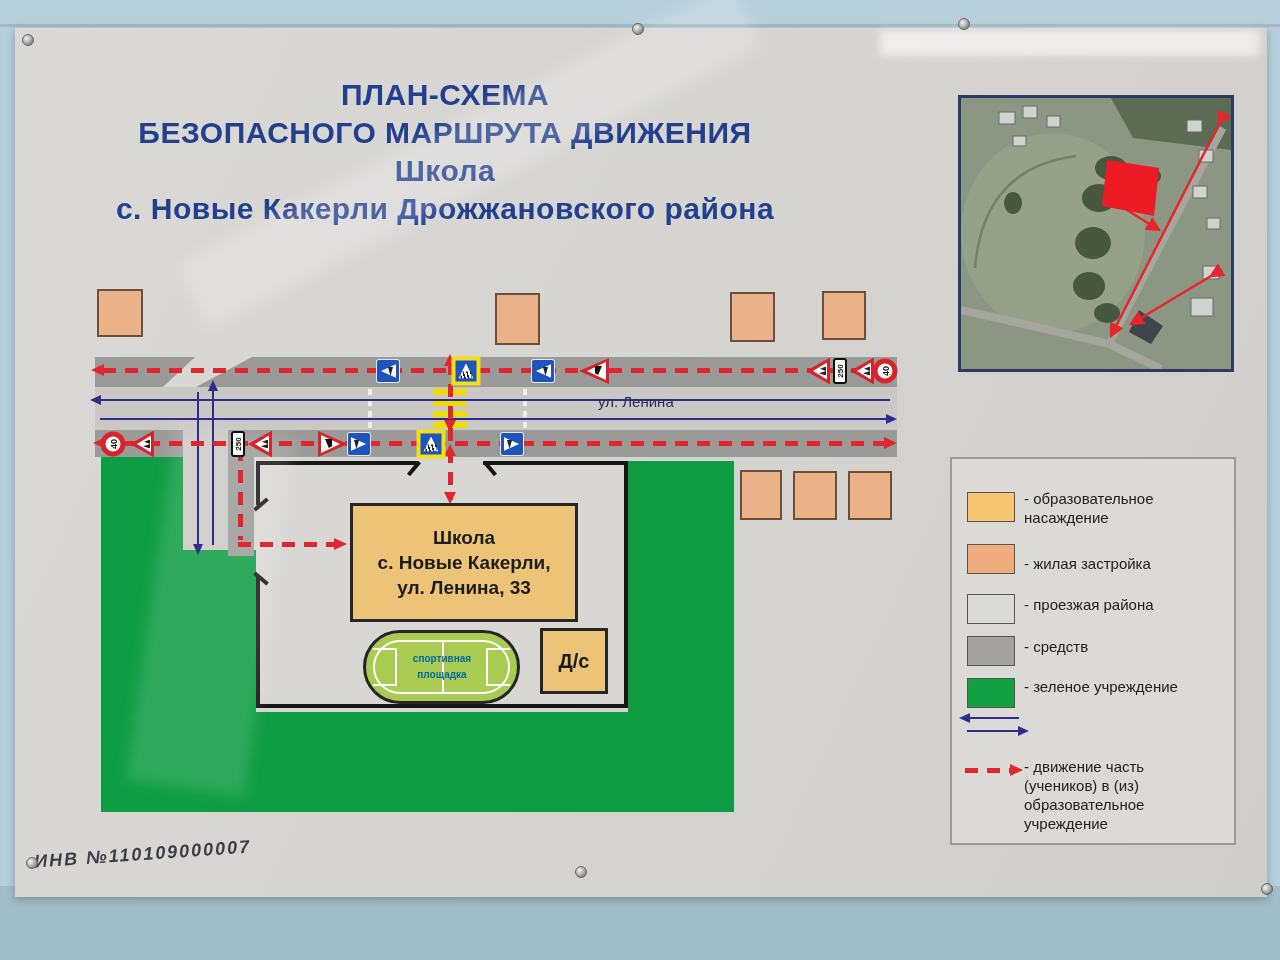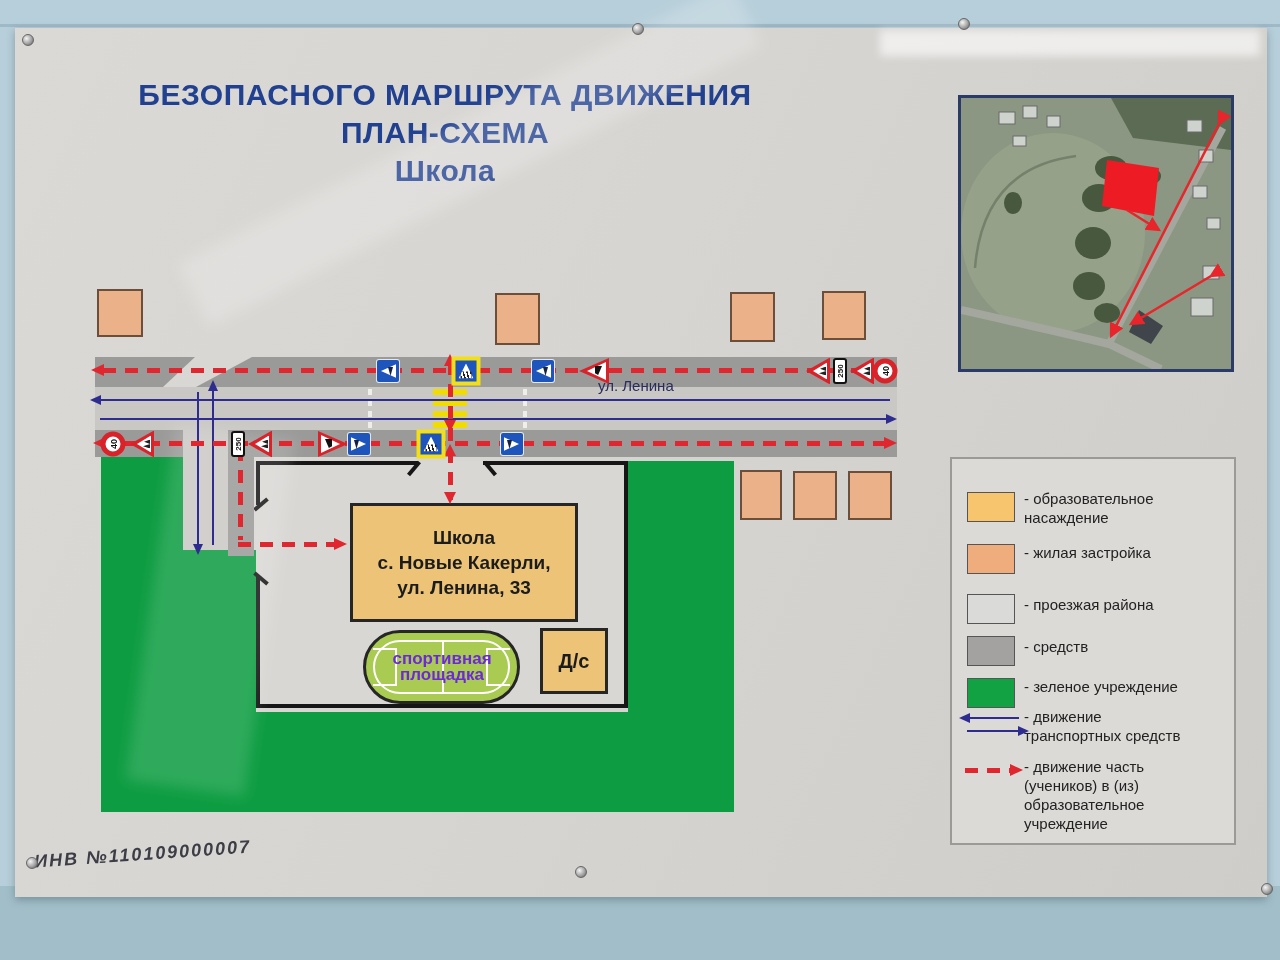--- a/index.html
+++ b/index.html
@@ -51,21 +51,21 @@
           font-weight:bold;font-size:19px;line-height:25px;color:#1c1c1c;white-space:pre-line}
   .kg{background:var(--schoolFill,#ecc377);border:3px solid #262626;box-sizing:border-box;
       display:flex;align-items:center;justify-content:center;font-weight:bold;font-size:20px;color:#1c1c1c}
   .field{background:var(--fieldFill,#a9cb52);border:3px solid #262626;border-radius:38px;box-sizing:border-box}
   .field::before{content:"";position:absolute;inset:7px;border:2px solid #fff;border-radius:30px}
   .field::after{content:"";position:absolute;left:50%;top:7px;bottom:7px;width:2px;background:#fff}
   .goal{position:absolute;top:50%;width:22px;height:34px;border:2px solid #fff;transform:translateY(-50%)}
   .goal.gl{left:7px;border-left:none}
   .goal.gr{right:7px;border-right:none}
   .field-label{display:flex;align-items:center;justify-content:center;text-align:center;
-               font-weight:bold;font-size:17px;line-height:16px;color:#6d28d9;white-space:pre-line}
+               font-weight:bold;font-size:10px;line-height:16px;color:#0369a1;white-space:pre-line}
   
   .sign{position:absolute;z-index:30}
   .s40{width:25px;height:25px;border-radius:50%;background:#fff;border:5px solid #d8232a;box-sizing:border-box;
        display:flex;align-items:center;justify-content:center;font-weight:bold;font-size:9px;color:#111}
   .plate250{width:26px;height:14px;background:#fff;border:2px solid #111;border-radius:3px;box-sizing:border-box;
             display:flex;align-items:center;justify-content:center;font-weight:bold;font-size:8px;color:#111}
   .deti{width:27px;height:24px;background:#d8232a;clip-path:polygon(50% 0,100% 100%,0 100%)}
   .deti::before{content:"";position:absolute;left:5px;right:5px;top:7px;bottom:3px;background:#fff;clip-path:polygon(50% 0,100% 100%,0 100%)}
   .deti::after{content:"";position:absolute;left:9px;top:13px;width:9px;height:7px;background:#222;
                clip-path:polygon(0 100%,25% 0,50% 100%,75% 15%,100% 100%)}
@@ -100,23 +100,24 @@
 <body>
 
 <div class="stage">
 
   <div class="abs wall-seam"></div>
   <div class="abs wall-bottom"></div>
 
   <div class="abs poster"></div>
 
   <div class="abs title">
+    <div>ПЛАН-СХЕМА</div>
     <div>БЕЗОПАСНОГО МАРШРУТА ДВИЖЕНИЯ</div>
-    <div>ПЛАН-СХЕМА</div>
     <div>Школа</div>
+    <div>с. Новые Какерли Дрожжановского района</div>
   </div>
 
   <div class="abs sat">
     <svg width="270" height="271" viewBox="0 0 270 271">
       <defs>
         <marker id="ra" markerWidth="7" markerHeight="7" refX="5" refY="3" orient="auto">
           <path d="M0,0 L6,3 L0,6 Z" fill="#e8252a"></path>
         </marker>
       </defs>
       <rect x="0" y="0" width="270" height="271" fill="#8b9783"></rect>
@@ -184,21 +185,21 @@
   <div class="abs wdash" style="left:523px;top:389px;height:42px;z-index:9"></div>
 
   <div class="abs bline" style="left:100px;top:399px;width:790px;height:2px;z-index:11"></div>
   <div class="abs ah bl" style="left:90px;top:395px;z-index:11"></div>
   <div class="abs bline" style="left:100px;top:418px;width:788px;height:2px;z-index:11"></div>
   <div class="abs ah br" style="left:886px;top:414px;z-index:11"></div>
   <div class="abs bline" style="left:197px;top:392px;width:2px;height:153px;z-index:11"></div>
   <div class="abs ah bd" style="left:193px;top:544px;z-index:11"></div>
   <div class="abs bline" style="left:212px;top:391px;width:2px;height:154px;z-index:11"></div>
   <div class="abs ah bu" style="left:208px;top:380px;z-index:11"></div>
-  <div class="abs street-label" style="left:598px;top:377px;z-index:12">ул. Ленина</div>
+  <div class="abs street-label" style="left:598px;top:393px;z-index:12">ул. Ленина</div>
 
   <div class="abs rdash-h" style="left:103px;top:368px;width:788px;z-index:20"></div>
   <div class="abs ah rl" style="left:91px;top:364px;z-index:20"></div>
   <div class="abs rdash-h" style="left:103px;top:441px;width:782px;z-index:20"></div>
   <div class="abs ah rl" style="left:93px;top:437px;z-index:20"></div>
   <div class="abs ah rr" style="left:884px;top:437px;z-index:20"></div>
   <div class="abs rdash-v" style="left:448px;top:362px;height:138px;z-index:20"></div>
   <div class="abs ah ru" style="left:444px;top:354px;z-index:21"></div>
   <div class="abs ah rd" style="left:444px;top:420px;z-index:21"></div>
   <div class="abs ah ru" style="left:444px;top:444px;z-index:21"></div>
@@ -257,26 +258,24 @@
     <div class="swatch" style="top: 177px; background: rgb(163, 162, 161);" id="sw-sidewalk"></div>
     <div class="swatch" style="top: 219px; background: rgb(18, 162, 68);" id="sw-greenery"></div>
     <div class="abs bline" style="left:15px;top:258px;width:52px;height:2px"></div>
     <div class="abs ah bl" style="left:7px;top:254px"></div>
     <div class="abs bline" style="left:15px;top:271px;width:55px;height:2px"></div>
     <div class="abs ah br" style="left:66px;top:267px"></div>
     <div class="abs rdash-h" style="left:13px;top:309px;width:46px"></div>
     <div class="abs ah rr" style="left:58px;top:305px"></div>
     <div class="llabel" style="top:30px">- образовательное
 насаждение</div>
-    <div class="llabel" style="top:84px">- жилая застройка</div>
+    <div class="llabel" style="top:95px">- жилая застройка</div>
     <div class="llabel" style="top:136px">- проезжая района</div>
     <div class="llabel" style="top:178px">- средств</div>
     <div class="llabel" style="top:218px">- зеленое учреждение</div>
-    <div class="llabel" style="top:248px">- движение
-транспортных средств</div>
     <div class="llabel" style="top:298px">- движение часть
 (учеников) в (из)
 образовательное
 учреждение</div>
   </div>
 
   <div class="abs inv">ИНВ №110109000007</div>
 
   <div class="abs glare g1"></div>
   <div class="abs glare g2"></div>

